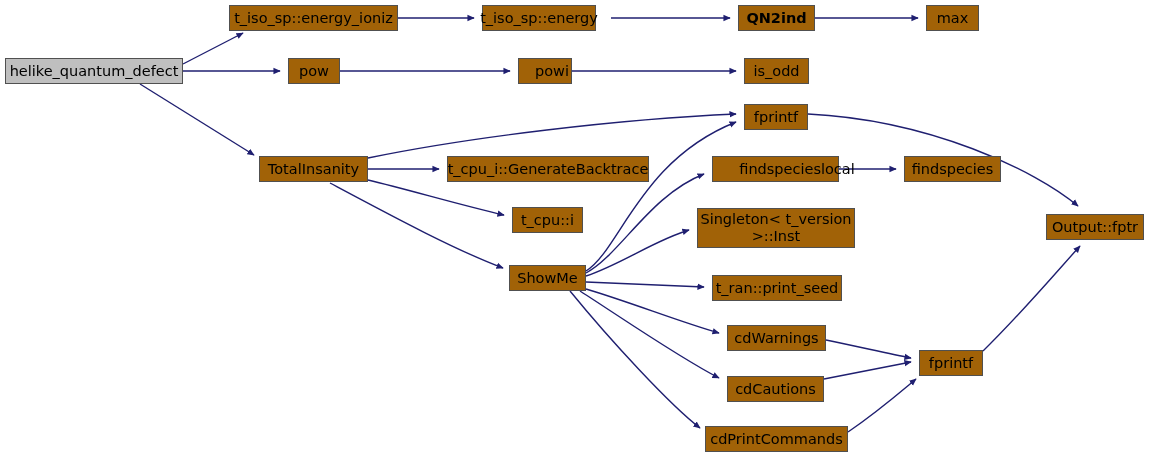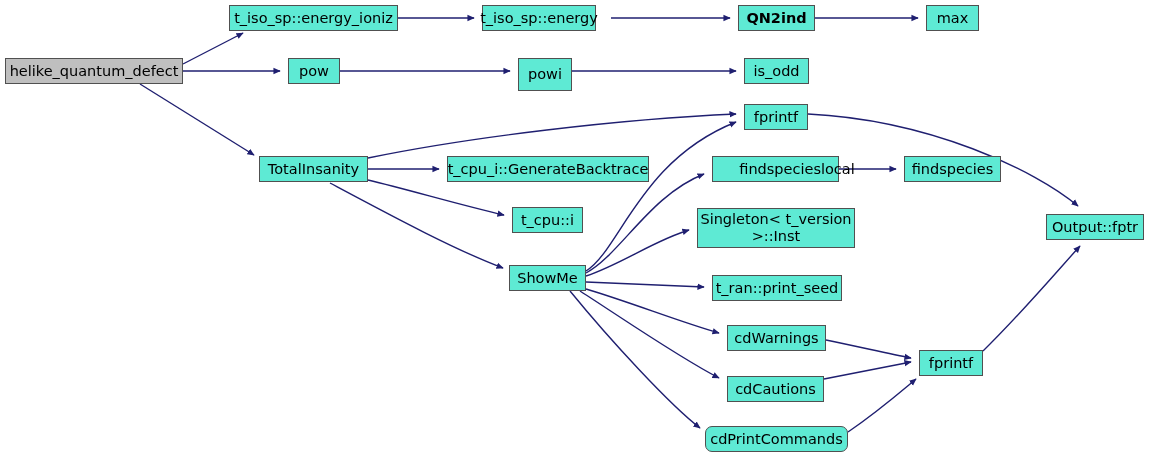--- a/index.html
+++ b/index.html
@@ -19,21 +19,21 @@
     position: absolute;
     left: 0;
     top: 0;
     width: 1152px;
     height: 459px;
   }
   .node {
     position: absolute;
     box-sizing: border-box;
     border: 1px solid #505050;
-    background: #5eead4;
+    background: #a16207;
     color: #000000;
     font-size: 14.5px;
     line-height: 1.16;
     display: flex;
     align-items: center;
     justify-content: center;
     text-align: center;
     white-space: pre;
     letter-spacing: 0px;
     z-index: 5;
@@ -86,32 +86,32 @@
       </g>
   </svg>
 
   <div id="nodes">
       <div class="node highlight" style="left: 5px; top: 58px; width: 178px; height: 26px;"><span class="lbl">helike_quantum_defect</span></div>
       <div class="node" style="left: 229px; top: 5px; width: 169px; height: 26px;"><span class="lbl">t_iso_sp::energy_ioniz</span></div>
       <div class="node" style="left: 482px; top: 5px; width: 114px; height: 26px;"><span class="lbl">t_iso_sp::energy</span></div>
       <div class="node" style="left: 738px; top: 5px; width: 77px; height: 26px; font-weight: bold;"><span class="lbl">QN2ind</span></div>
       <div class="node" style="left: 926px; top: 5px; width: 53px; height: 26px;"><span class="lbl">max</span></div>
       <div class="node" style="left: 288px; top: 58px; width: 52px; height: 26px;"><span class="lbl">pow</span></div>
-      <div class="node" style="left: 518px; top: 58px; width: 54px; height: 33px;"><span class="lbl">powi</span></div>
+      <div class="node" style="left: 518px; top: 58px; width: 54px; height: 26px; justify-content: flex-end;"><span class="lbl">powi</span></div>
       <div class="node" style="left: 744px; top: 58px; width: 65px; height: 26px;"><span class="lbl">is_odd</span></div>
       <div class="node" style="left: 744px; top: 104px; width: 64px; height: 26px;"><span class="lbl">fprintf</span></div>
       <div class="node" style="left: 259px; top: 156px; width: 109px; height: 26px;"><span class="lbl">TotalInsanity</span></div>
       <div class="node" style="left: 447px; top: 156px; width: 202px; height: 26px;"><span class="lbl">t_cpu_i::GenerateBacktrace</span></div>
       <div class="node" style="left: 712px; top: 156px; width: 127px; height: 26px; padding-left: 43px;"><span class="lbl">findspecieslocal</span></div>
       <div class="node" style="left: 904px; top: 156px; width: 97px; height: 26px;"><span class="lbl">findspecies</span></div>
       <div class="node" style="left: 512px; top: 207px; width: 71px; height: 26px;"><span class="lbl">t_cpu::i</span></div>
       <div class="node" style="left: 697px; top: 208px; width: 158px; height: 40px;"><span class="lbl">Singleton&lt; t_version
 &gt;::Inst</span></div>
       <div class="node" style="left: 1046px; top: 214px; width: 98px; height: 26px;"><span class="lbl">Output::fptr</span></div>
       <div class="node" style="left: 509px; top: 265px; width: 77px; height: 26px;"><span class="lbl">ShowMe</span></div>
       <div class="node" style="left: 712px; top: 275px; width: 130px; height: 26px;"><span class="lbl">t_ran::print_seed</span></div>
       <div class="node" style="left: 727px; top: 325px; width: 99px; height: 26px;"><span class="lbl">cdWarnings</span></div>
       <div class="node" style="left: 919px; top: 350px; width: 64px; height: 26px;"><span class="lbl">fprintf</span></div>
       <div class="node" style="left: 727px; top: 376px; width: 97px; height: 26px;"><span class="lbl">cdCautions</span></div>
-      <div class="node" style="left: 705px; top: 426px; width: 143px; height: 26px; border-radius: 7px;"><span class="lbl">cdPrintCommands</span></div>
+      <div class="node" style="left: 705px; top: 426px; width: 143px; height: 26px;"><span class="lbl">cdPrintCommands</span></div>
     </div>
 
 </div>
 
 </body></html>

